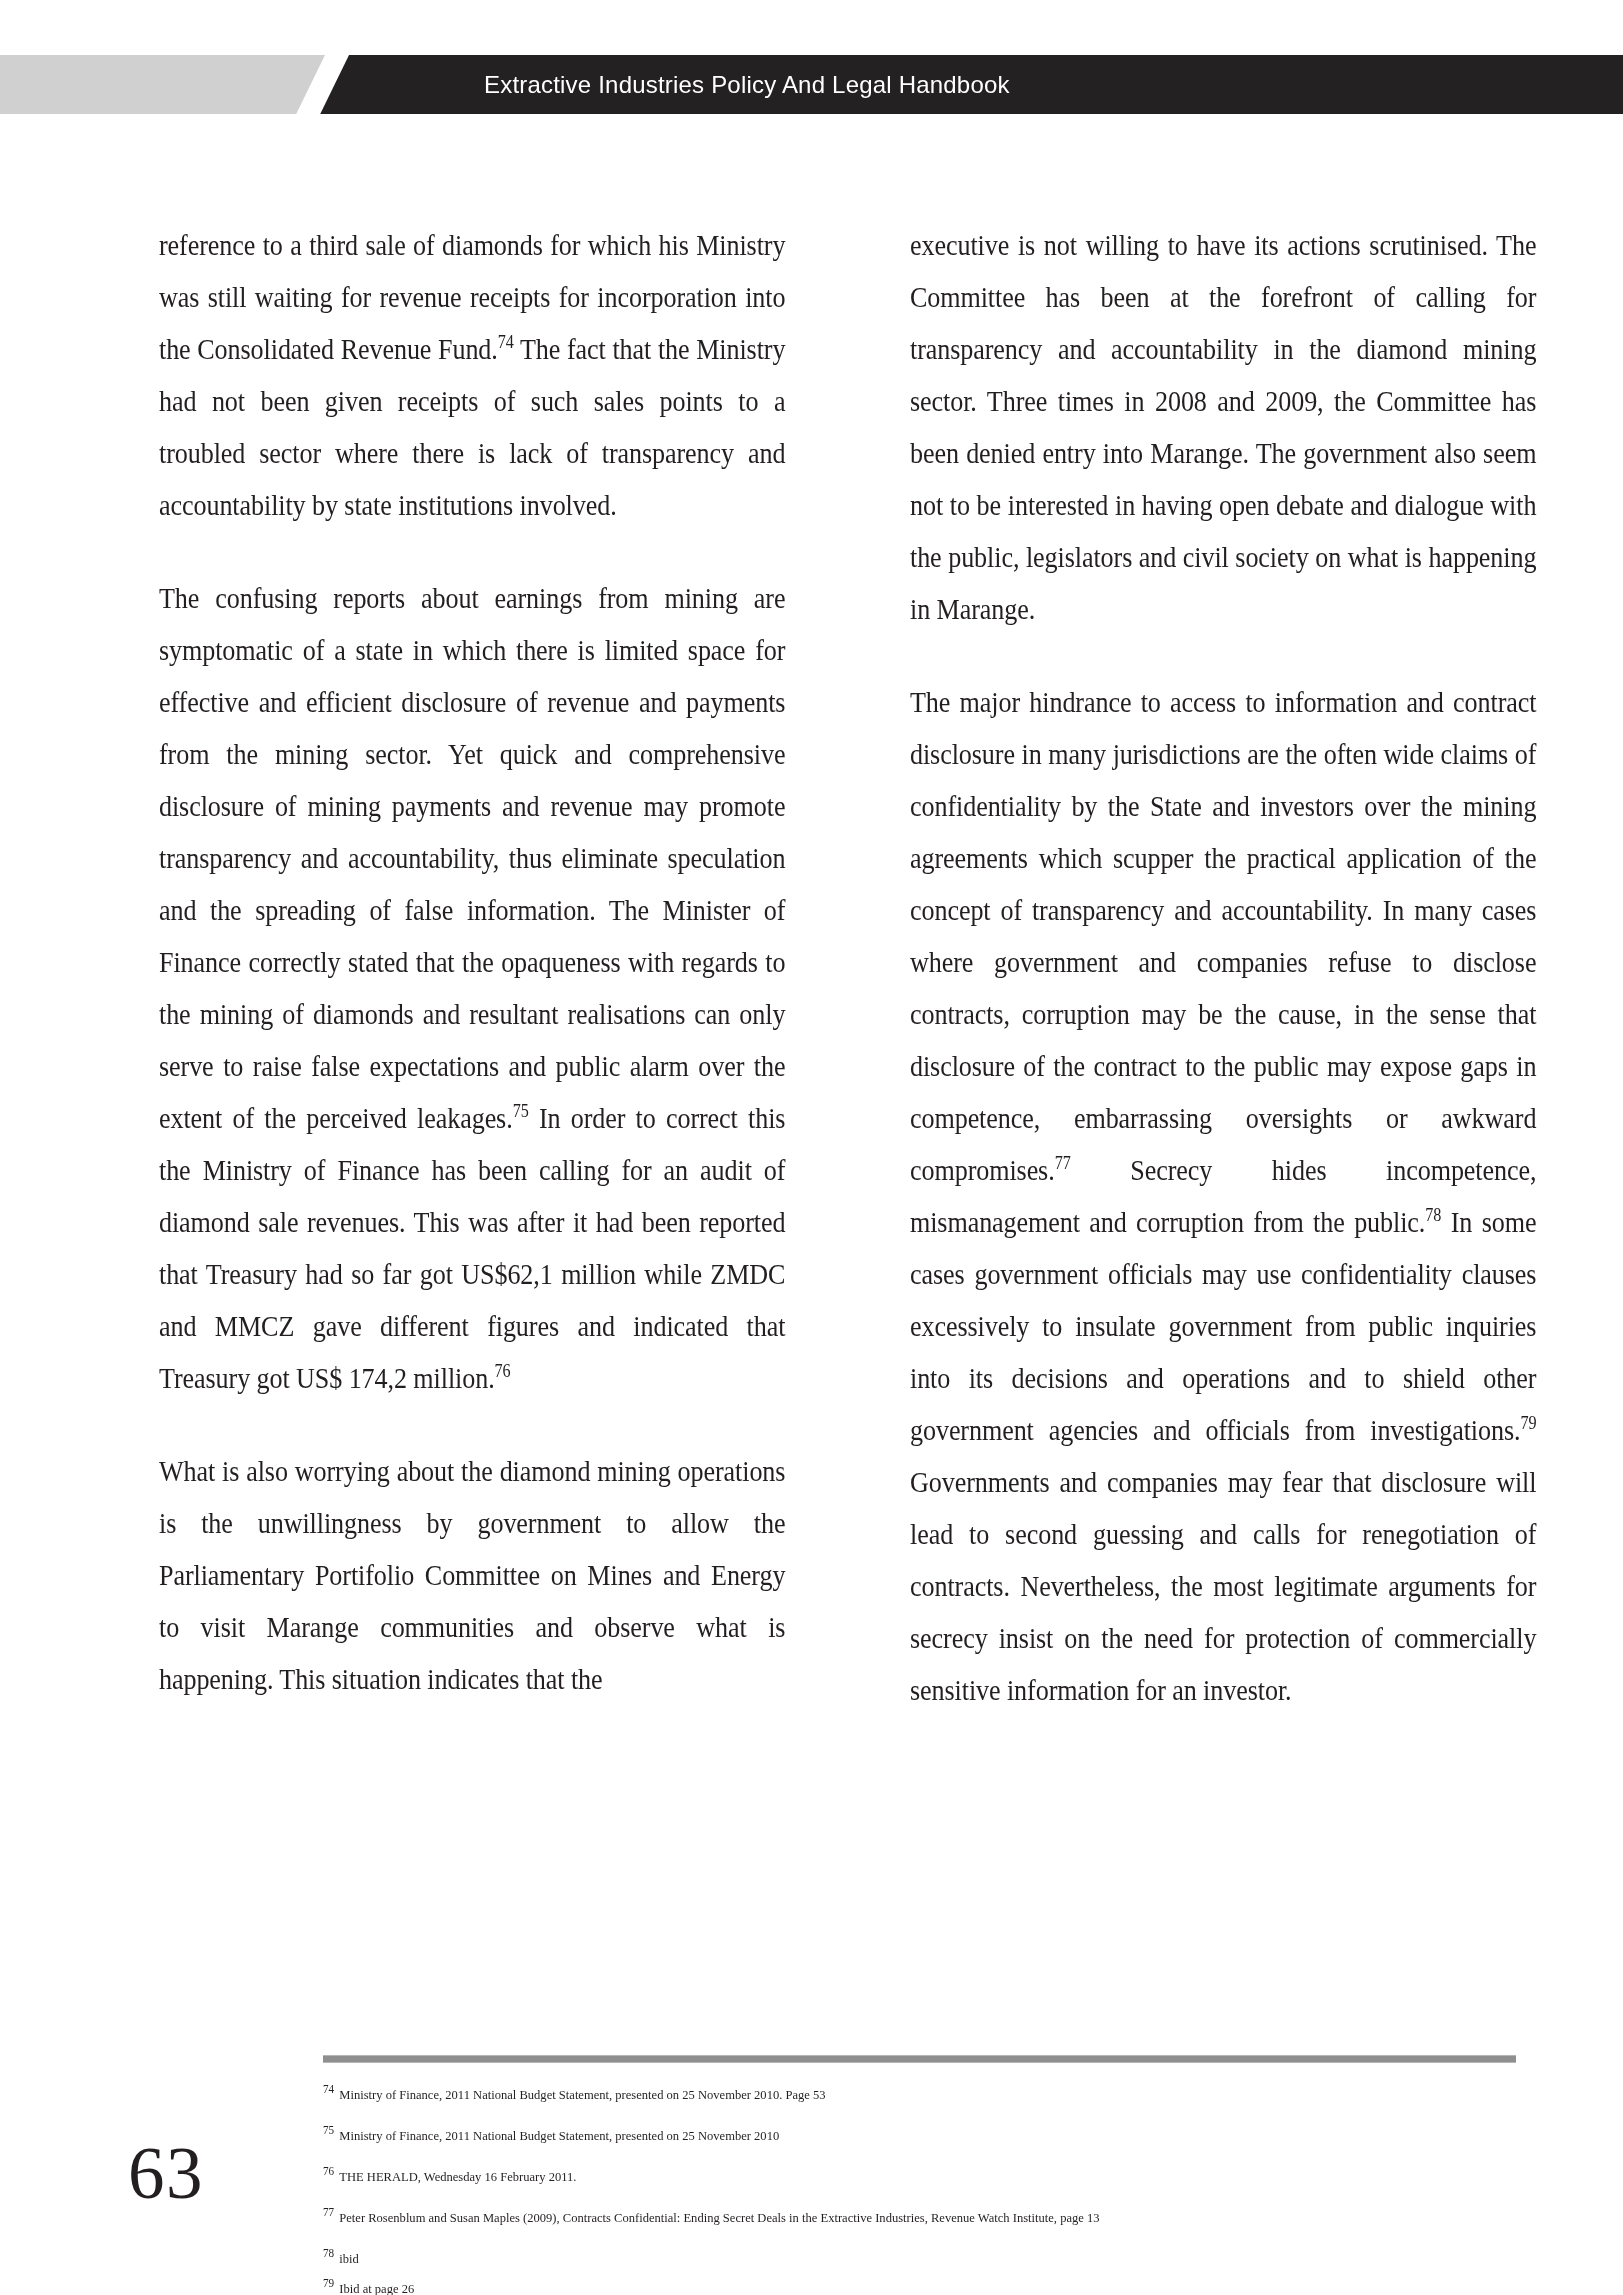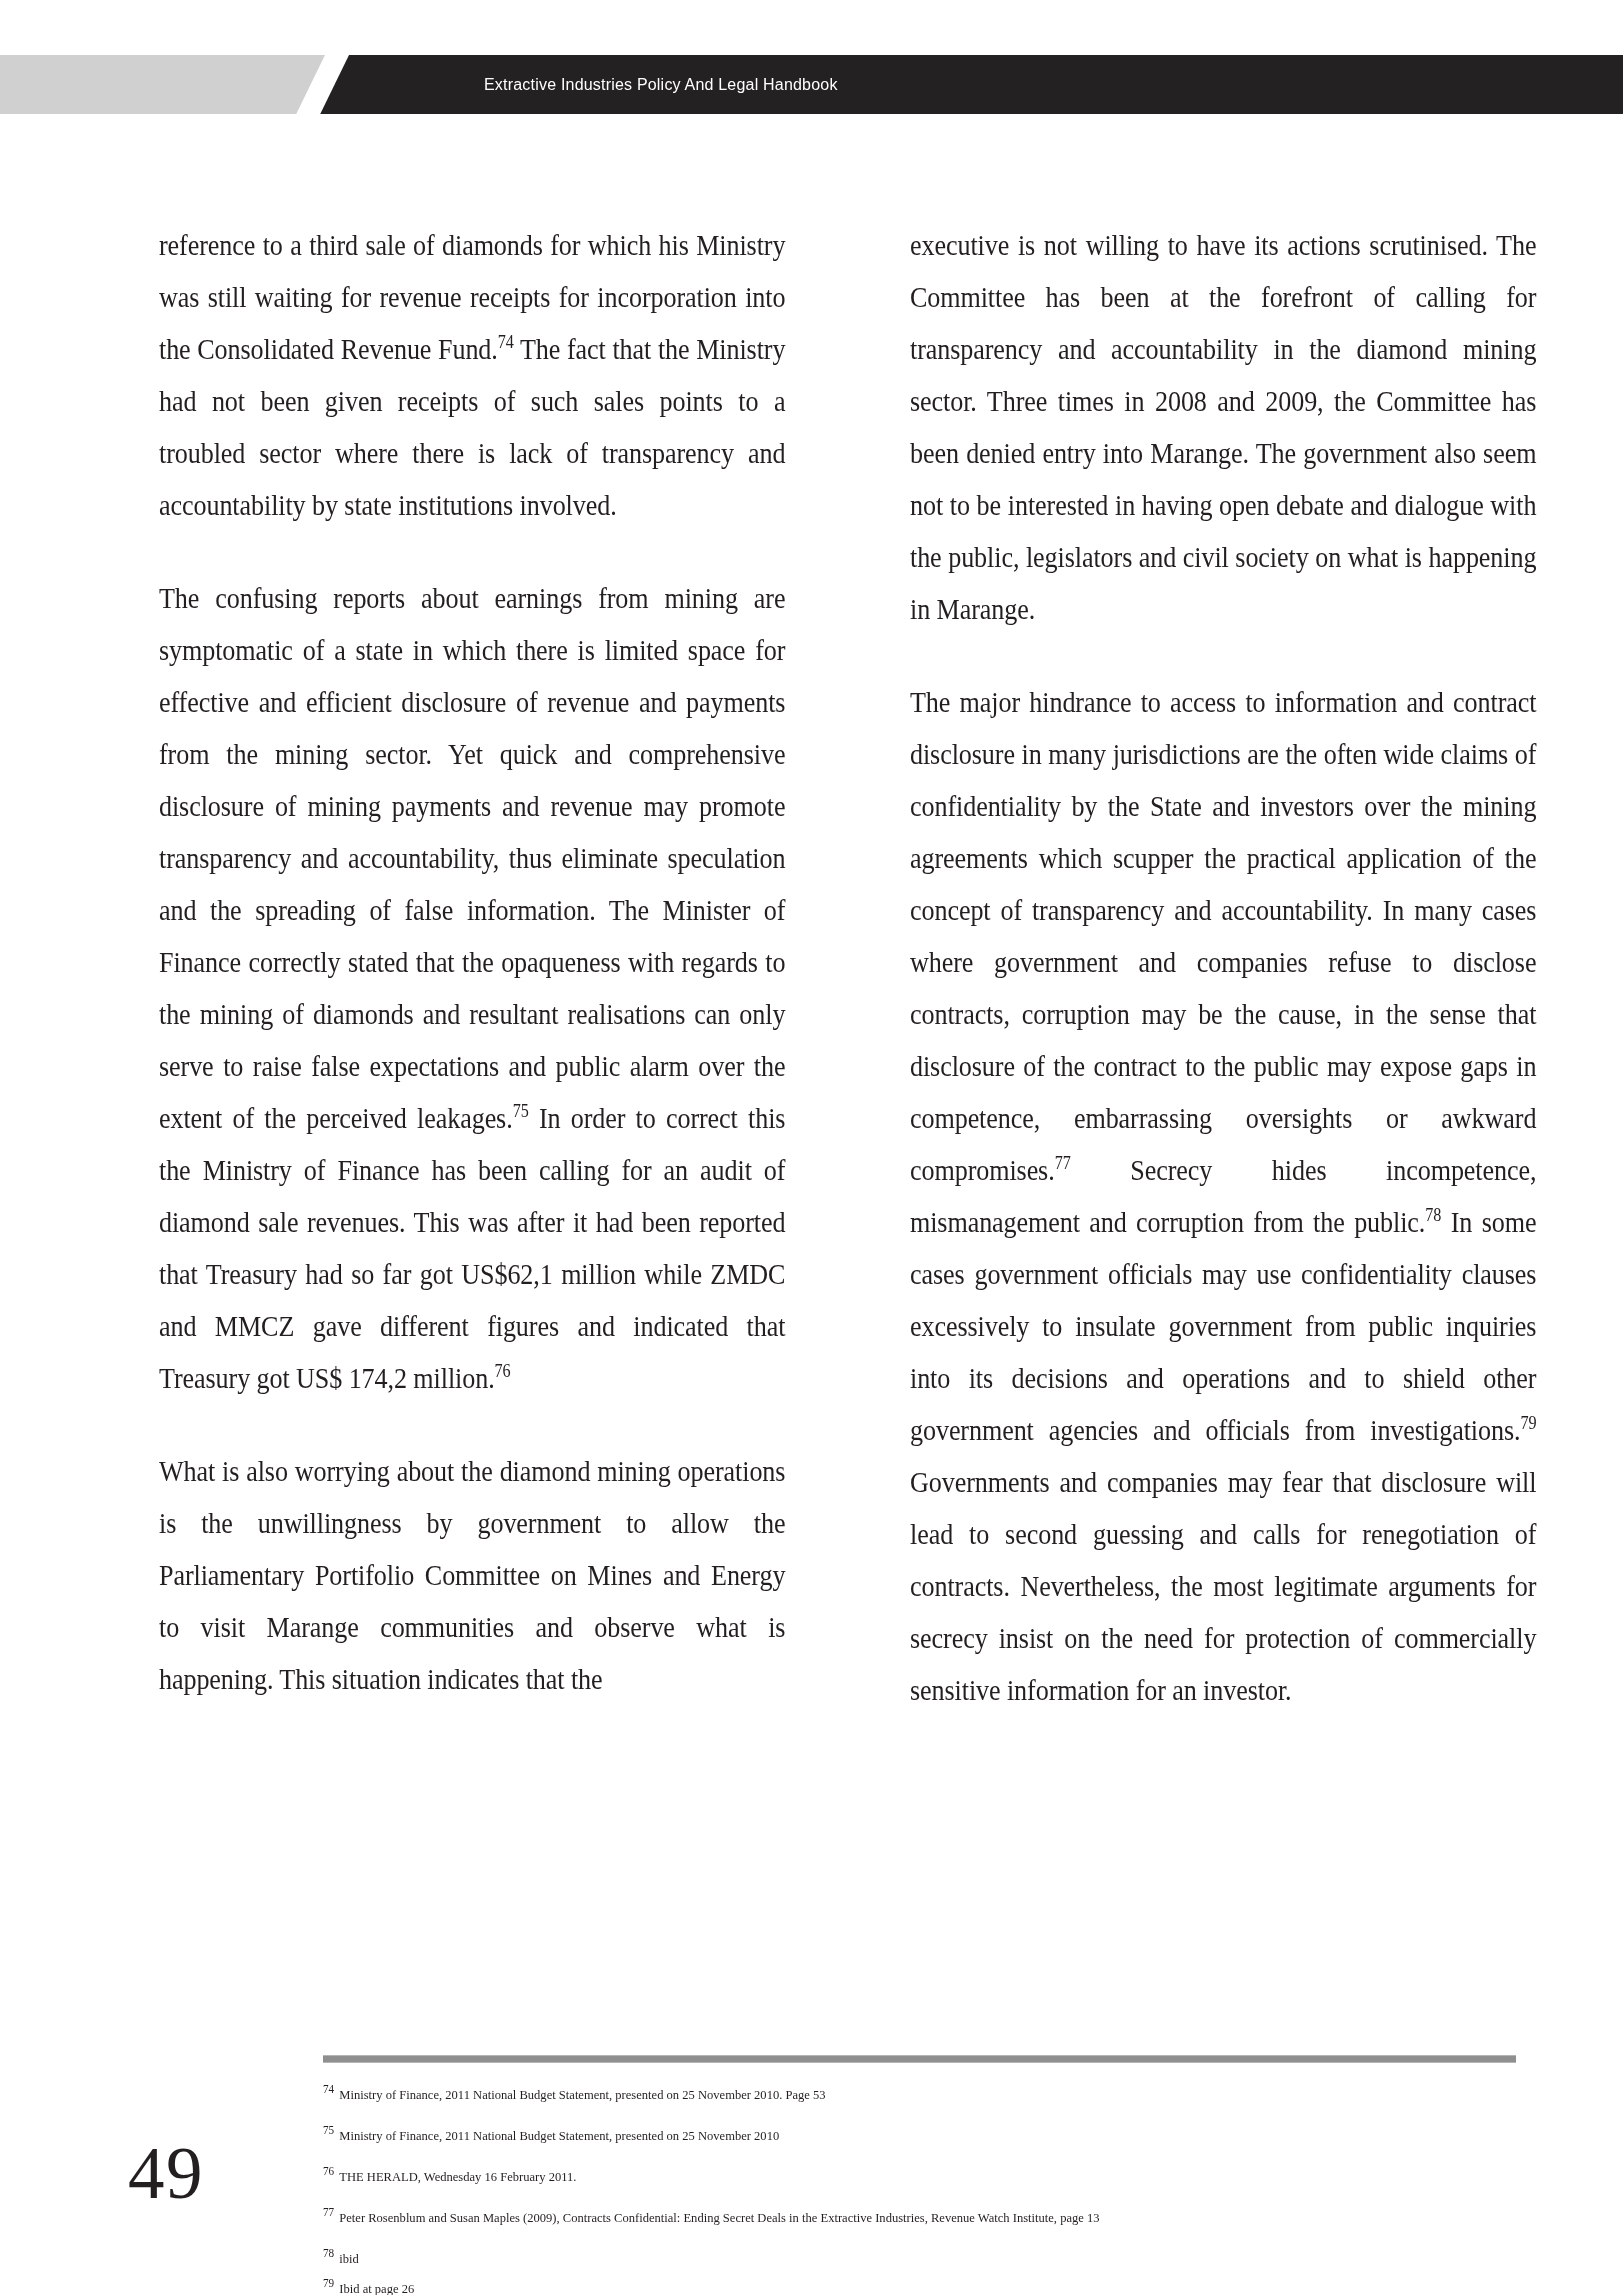--- a/index.html
+++ b/index.html
@@ -54,21 +54,21 @@
   }
   .header-title {
     position: absolute;
     left: 484px;
     top: 55px;
     width: 951px;
     height: 59px;
     line-height: 59px;
     color: #ffffff;
     font-family: "Liberation Sans", "DejaVu Sans", sans-serif;
-    font-size: 16px;
+    font-size: 24px;
     letter-spacing: 0.2px;
     white-space: nowrap;
     z-index: 3;
   }
 
   
   .columns {
     position: absolute;
     left: 12px;
     top: 219px;
@@ -189,14 +189,14 @@
     <span class="fn-num">77</span><span class="fn-text">Peter Rosenblum and Susan Maples (2009), Contracts Confidential: Ending Secret Deals in the Extractive Industries, Revenue Watch Institute, page 13</span>
   </div>
   <div class="fn tight">
     <span class="fn-num">78</span><span class="fn-text">ibid</span>
   </div>
   <div class="fn tight">
     <span class="fn-num">79</span><span class="fn-text">Ibid at page 26</span>
   </div>
 </div>
 
-<div class="page-number">49</div>
+<div class="page-number">63</div>
 
 
 </body></html>

